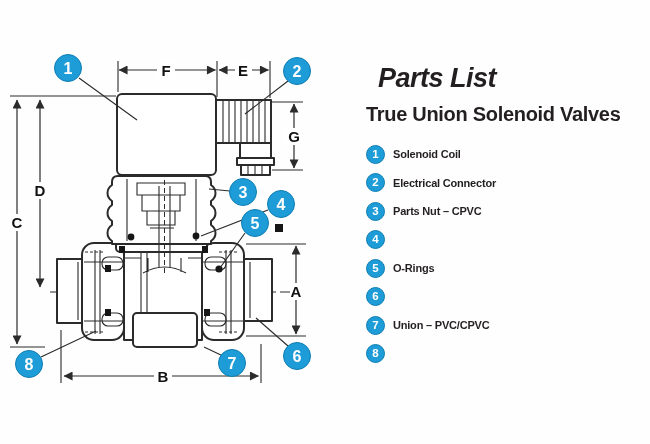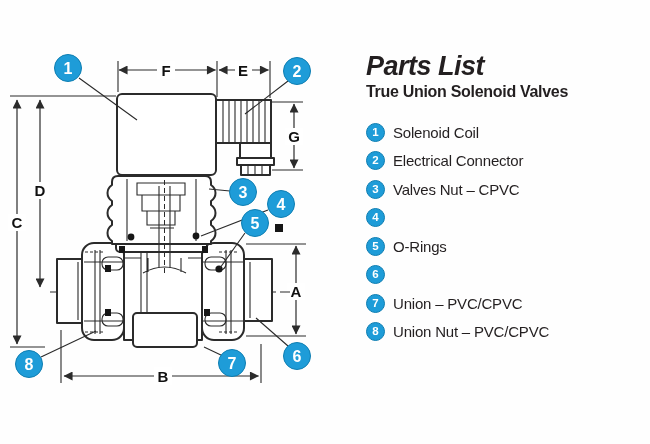--- a/index.html
+++ b/index.html
@@ -16,31 +16,31 @@
   svg .ctr{stroke:var(--line);stroke-width:1.2;fill:none;stroke-dasharray:12 4 3 4;}
   svg .ctrv{stroke:var(--line);stroke-width:1;fill:none;stroke-dasharray:5 3;}
   svg .thr{stroke:var(--line);stroke-width:1;fill:none;stroke-dasharray:3 2;}
   svg .dimlbl{font:700 15px "Liberation Sans",sans-serif;fill:#111;text-anchor:middle;}
   svg .lblbg{fill:#fff;stroke:none;}
   svg .blk{fill:#161616;stroke:none;}
   svg .co circle{fill:var(--badge);stroke:#0e7eb2;stroke-width:1;}
   svg .co text{font:700 16px "Liberation Sans",sans-serif;fill:#fff;text-anchor:middle;}
   
   #parts{position:absolute;left:366px;top:52px;width:280px;}
-  #parts h1{margin:0;font-style:italic;font-weight:900;font-size:27px;line-height:28px;letter-spacing:-.5px;color:#231f20;}
-  #parts h2{margin:2px 0 0 0;font-weight:700;font-size:16px;line-height:20px;letter-spacing:-.3px;color:#231f20;}
+  #parts h1{margin:12px;font-style:italic;font-weight:900;font-size:27px;line-height:28px;letter-spacing:-.5px;color:#231f20;}
+  #parts h2{margin:2px 0 0 0;font-weight:700;font-size:20px;line-height:20px;letter-spacing:-.3px;color:#231f20;}
   #parts ul{list-style:none;margin:16px 0 0 0;padding:0;}
   #parts li{display:flex;align-items:center;height:28.5px;}
   .badge{
     flex:0 0 auto;width:17px;height:17px;border-radius:50%;
     background:var(--badge);border:1px solid #0e7eb2;color:#fff;
     font-size:11.5px;font-weight:700;line-height:17px;text-align:center;
     margin-right:8px;
   }
-  .pname{font-size:15px;font-weight:400;letter-spacing:-.2px;white-space:nowrap;}
+  .pname{font-size:11px;font-weight:700;letter-spacing:-.2px;white-space:nowrap;}
 </style>
 </head>
 <body>
 
 <div id="stage" style="--badge: #1E9CD8; --line: #2b2b2b;">
 
   <svg id="drawing" width="360" height="444" viewBox="0 0 360 444">
     <defs>
       <marker id="ar" viewBox="0 0 10 10" refX="9.5" refY="5" markerWidth="10" markerHeight="7.5" orient="auto-start-reverse">
         <path d="M0,0 L10,5 L0,10 z" fill="#2b2b2b"></path>
@@ -191,35 +191,34 @@
       <li>
         <span class="badge">1</span>
         <span class="pname">Solenoid Coil</span>
       </li>
       <li>
         <span class="badge">2</span>
         <span class="pname">Electrical Connector</span>
       </li>
       <li>
         <span class="badge">3</span>
-        <span class="pname">Valves Nut – CPVC</span>
+        <span class="pname">Parts Nut – CPVC</span>
       </li>
       <li>
         <span class="badge">4</span>
       </li>
       <li>
         <span class="badge">5</span>
         <span class="pname">O-Rings</span>
       </li>
       <li>
         <span class="badge">6</span>
       </li>
       <li>
         <span class="badge">7</span>
         <span class="pname">Union – PVC/CPVC</span>
       </li>
       <li>
         <span class="badge">8</span>
-        <span class="pname">Union Nut – PVC/CPVC</span>
       </li>
     </ul>
   </div>
 </div>
 
 </body></html>

